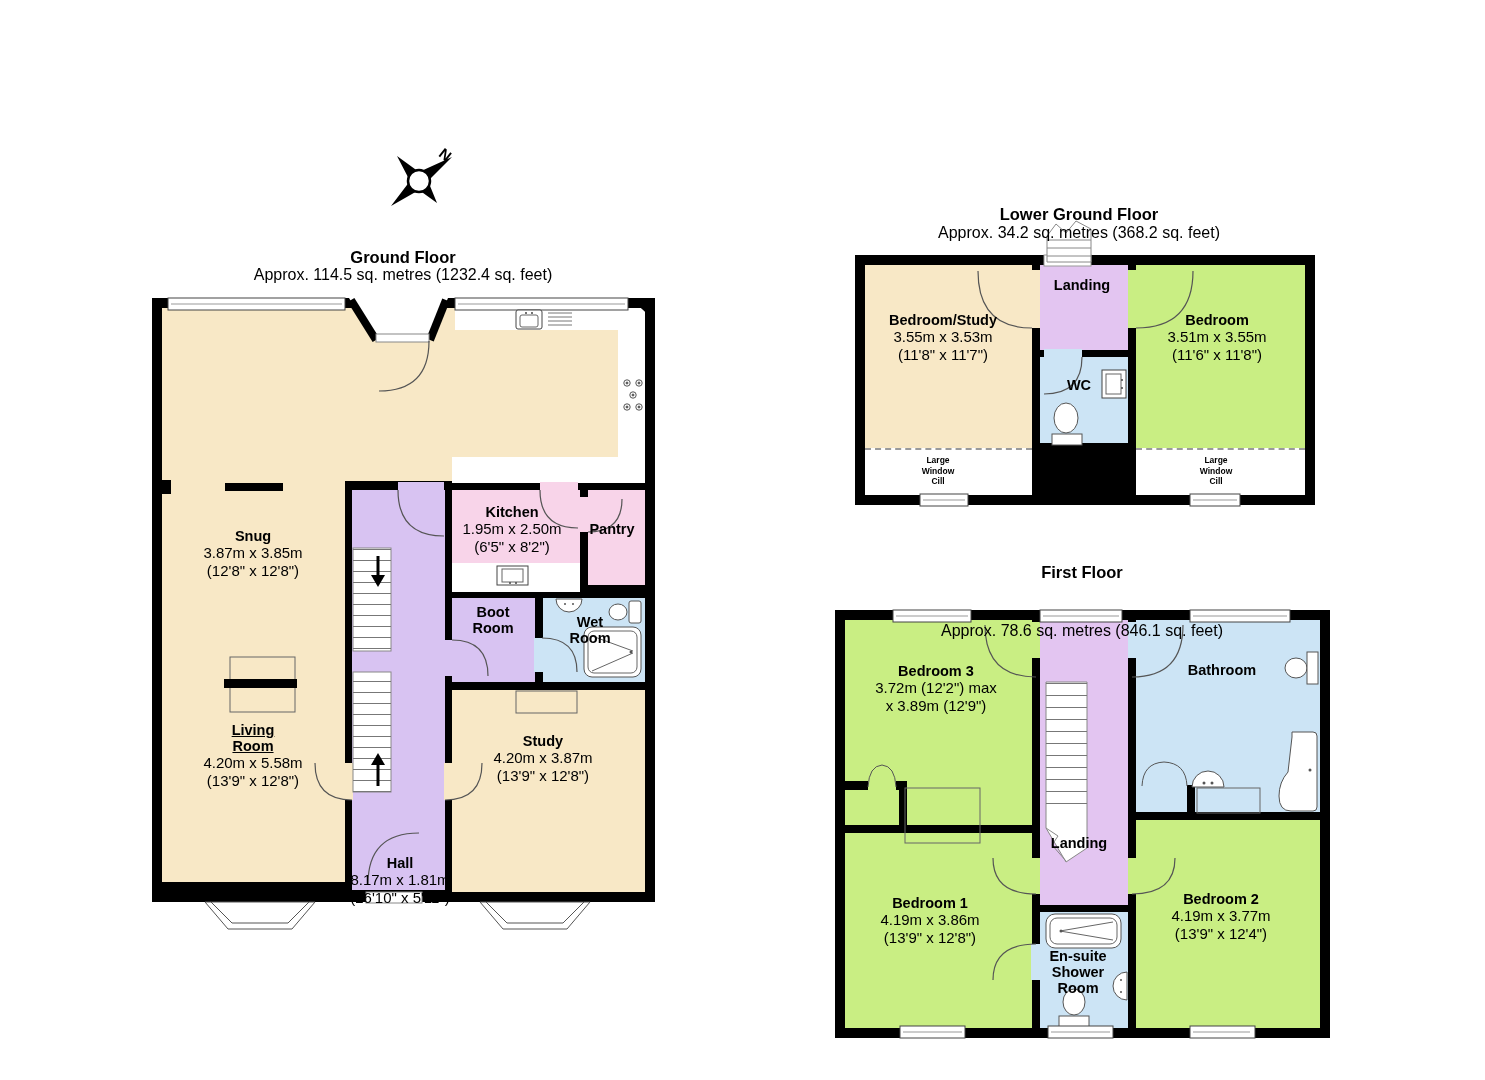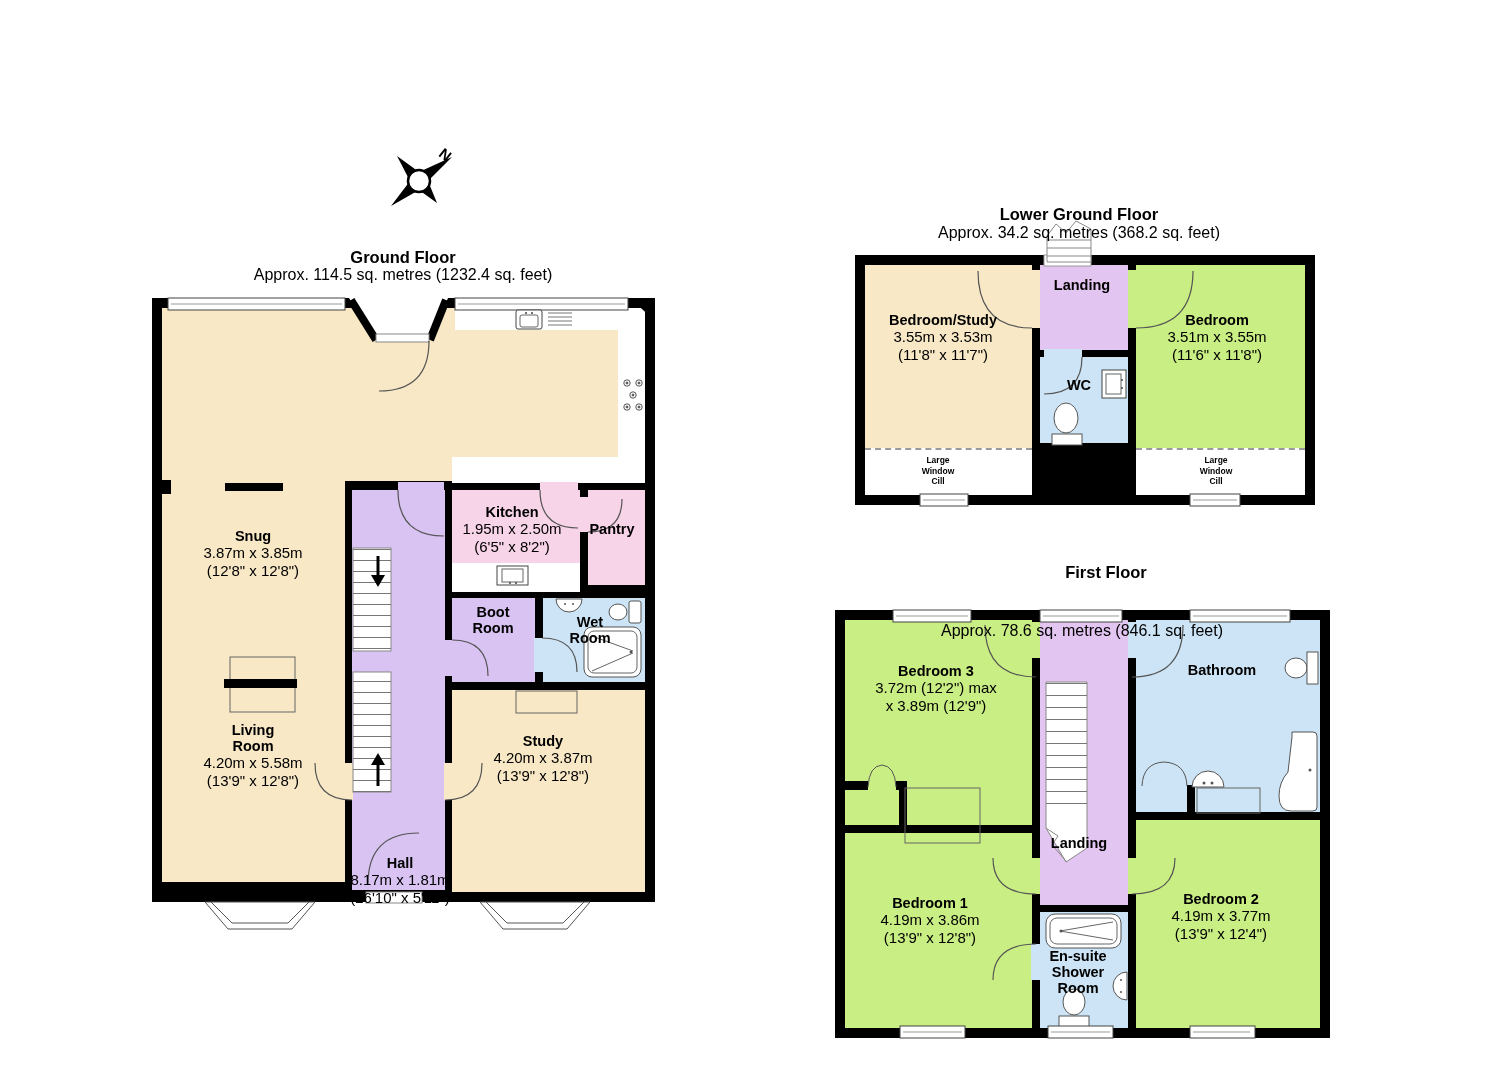--- a/index.html
+++ b/index.html
@@ -44,21 +44,21 @@
 
   <div class="floor" style="left:855px;top:255px;width:460px;height:250px;">
     <div class="room" style="left:10px;top:10px;width:167px;height:183px;background:#F8E8C6;"></div>
     <div class="room cill" style="left:10px;top:193px;width:167px;height:47px;"></div>
     <div class="room" style="left:185px;top:10px;width:88px;height:85px;background:#E3C5F1;"></div>
     <div class="room" style="left:185px;top:102px;width:88px;height:86px;background:#CCE4F5;"></div>
     <div class="room" style="left:281px;top:10px;width:169px;height:183px;background:#C9EE83;"></div>
     <div class="room cill" style="left:281px;top:193px;width:169px;height:47px;"></div>
   </div>
 
-  <div class="floor-title" style="left:1082px;top:563px;margin-left:24px;">First Floor</div>
+  <div class="floor-title" style="left:1082px;top:563px;">First Floor</div>
   <div class="floor-sub" style="left:1082px;top:582px;margin-top:40px;">Approx. 78.6 sq. metres (846.1 sq. feet)</div>
 
   <div class="floor" style="left:835px;top:610px;width:495px;height:428px;">
     <div class="room" style="left:10px;top:10px;width:187px;height:205px;background:#C9EE83;"></div>
     <div class="room" style="left:10px;top:223px;width:187px;height:195px;background:#C9EE83;"></div>
     <div class="room" style="left:205px;top:10px;width:88px;height:285px;background:#E3C5F1;"></div>
     <div class="room" style="left:205px;top:302px;width:88px;height:116px;background:#CCE4F5;"></div>
     <div class="room" style="left:301px;top:10px;width:184px;height:192px;background:#CCE4F5;"></div>
     <div class="room" style="left:301px;top:210px;width:184px;height:208px;background:#C9EE83;"></div>
   </div>
@@ -290,21 +290,21 @@
   </svg>
 
   <div class="north" style="left:440px;top:146px;">N</div>
 
   <div class="lbl" style="left:253px;top:528px;">
     <div class="rname">Snug</div>
     <div class="rdim">3.87m x 3.85m</div>
     <div class="rdim">(12'8" x 12'8")</div>
   </div>
   <div class="lbl" style="left:253px;top:722px;">
-    <div class="rname" style="max-width:64px;">Living Room</div>
+    <div class="rname" style="max-width:64px;text-decoration:underline;">Living Room</div>
     <div class="rdim">4.20m x 5.58m</div>
     <div class="rdim">(13'9" x 12'8")</div>
   </div>
   <div class="lbl" style="left:400px;top:815px;margin-top:40px;">
     <div class="rname">Hall</div>
     <div class="rdim">8.17m x 1.81m</div>
     <div class="rdim">(26'10" x 5'11")</div>
   </div>
   <div class="lbl" style="left:543px;top:733px;">
     <div class="rname">Study</div>

